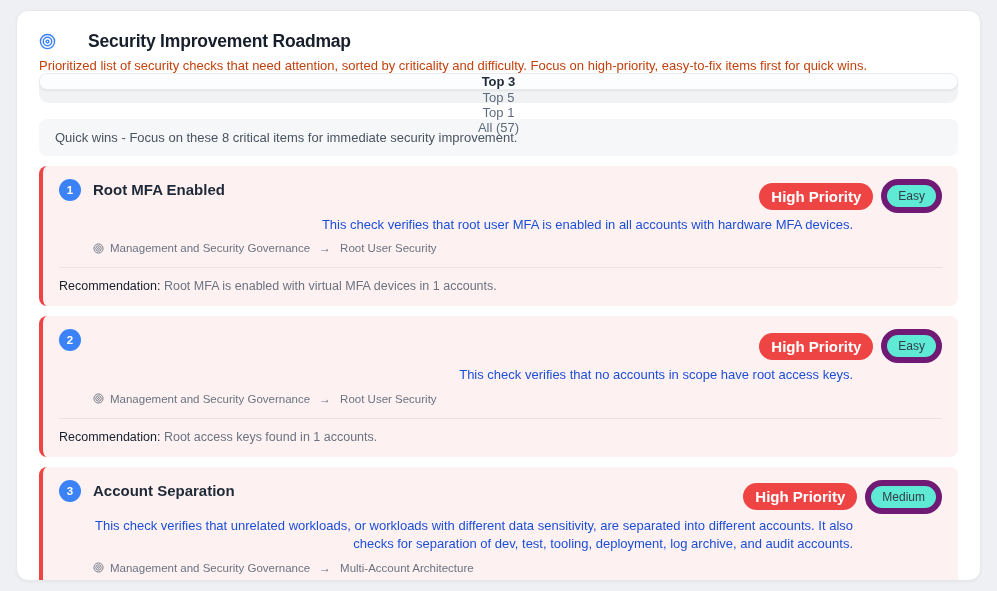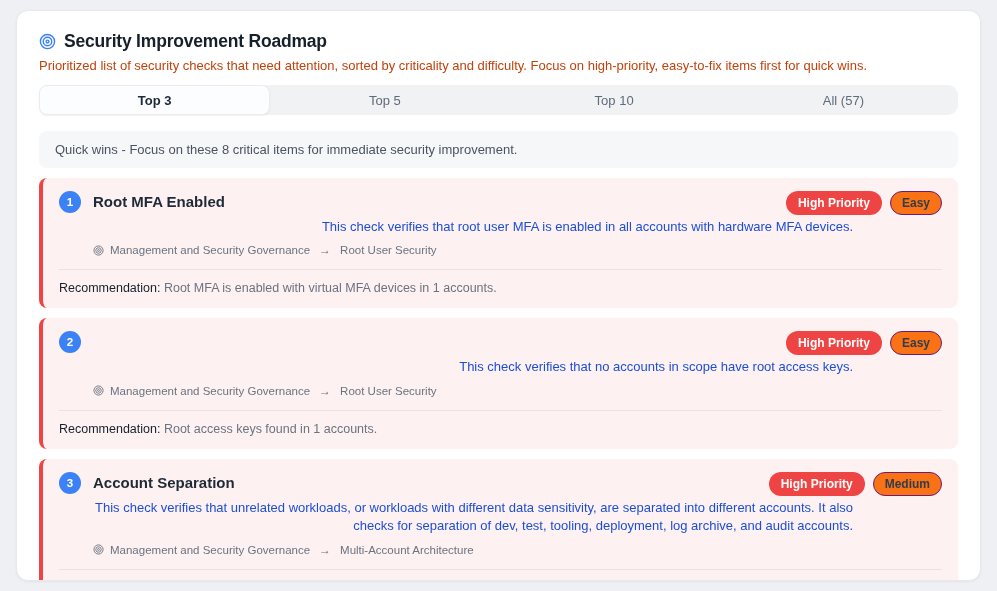--- a/index.html
+++ b/index.html
@@ -16,30 +16,31 @@
     background: #ffffff;
     border: 1px solid #e6e8ec;
     border-radius: 12px;
     box-shadow: 0 1px 3px rgba(16,24,40,0.05);
     padding: 20px 22px;
     overflow: hidden;
   }
   
   .header-row { display: flex; align-items: center; gap: 8px; }
   .target-icon { display: inline-flex; color: #3b82f6; }
-  .page-title { font-size: 17.5px; font-weight: 700; color: #171f2b; letter-spacing: -0.2px; }
+  .page-title { font-size: 17.5px; font-weight: 700; color: #171f2b; letter-spacing: -0.2px; margin-left: 24px; }
   .subtitle { margin-top: 6px; font-size: 13px; color: #c2410c; }
   
   .tabbar {
-    margin-top: 12px;
+    margin-top: 0;
     display: flex;
     background: #f1f2f4;
     border-radius: 10px;
     height: 30px;
     align-items: stretch;
+    flex-direction: column;
   }
   .tab {
     flex: 1;
     display: flex; align-items: center; justify-content: center;
     font-size: 13px;
     color: #5f6b7b;
     border-radius: 8px;
     cursor: pointer;
   }
   .tab.active {
@@ -76,28 +77,28 @@
     font-size: 11.5px; font-weight: 700;
     display: flex; align-items: center; justify-content: center;
     flex: 0 0 22px;
     margin-right: 12px;
   }
   .card-title { font-size: 15px; font-weight: 700; color: #1f2937; padding-top: 2px; }
   .spacer { flex: 1; }
   .badges { display: flex; gap: 8px; align-items: center; padding-top: 0; }
   .badge-priority {
     background: #ef4444; color: #ffffff;
-    font-size: 12px; font-weight: 700;
+    font-size: 15px; font-weight: 700;
     padding: 5px 12px; border-radius: 999px;
     white-space: nowrap;
   }
   .badge-difficulty {
-    background: #f97316; color: #333c49;
-    border: 1px solid #701a75;
-    font-size: 12px; font-weight: 700;
+    background: #5eead4; color: #333c49;
+    border: 6px solid #701a75;
+    font-size: 12px; font-weight: 400;
     padding: 4px 11px; border-radius: 999px;
     white-space: nowrap;
   }
   .card-body { margin-left: 34px; margin-top: 3px; }
   .card-desc { font-size: 13px; color: #1d4ed8; line-height: 1.42; max-width: 760px; text-align: right; }
   .crumb {
     margin-top: 7px;
     display: flex; align-items: center; gap: 6px;
     font-size: 11.5px; color: #6b7280;
   }
@@ -124,21 +125,21 @@
           <circle cx="12" cy="12" r="2"></circle>
       </svg>
     </span>
     <h1 class="page-title">Security Improvement Roadmap</h1>
   </div>
   <p class="subtitle">Prioritized list of security checks that need attention, sorted by criticality and difficulty. Focus on high-priority, easy-to-fix items first for quick wins.</p>
 
   <div class="tabbar">
     <div class="tab active">Top 3</div>
     <div class="tab">Top 5</div>
-    <div class="tab">Top 10</div>
+    <div class="tab">Top 1</div>
     <div class="tab">All (57)</div>
   </div>
 
   <div class="banner">Quick wins - Focus on these 8 critical items for immediate security improvement.</div>
 
   <div class="card">
     <div class="card-head">
       <span class="num-badge">1</span>
       <span class="card-title">Root MFA Enabled</span>
       <span class="spacer"></span>

